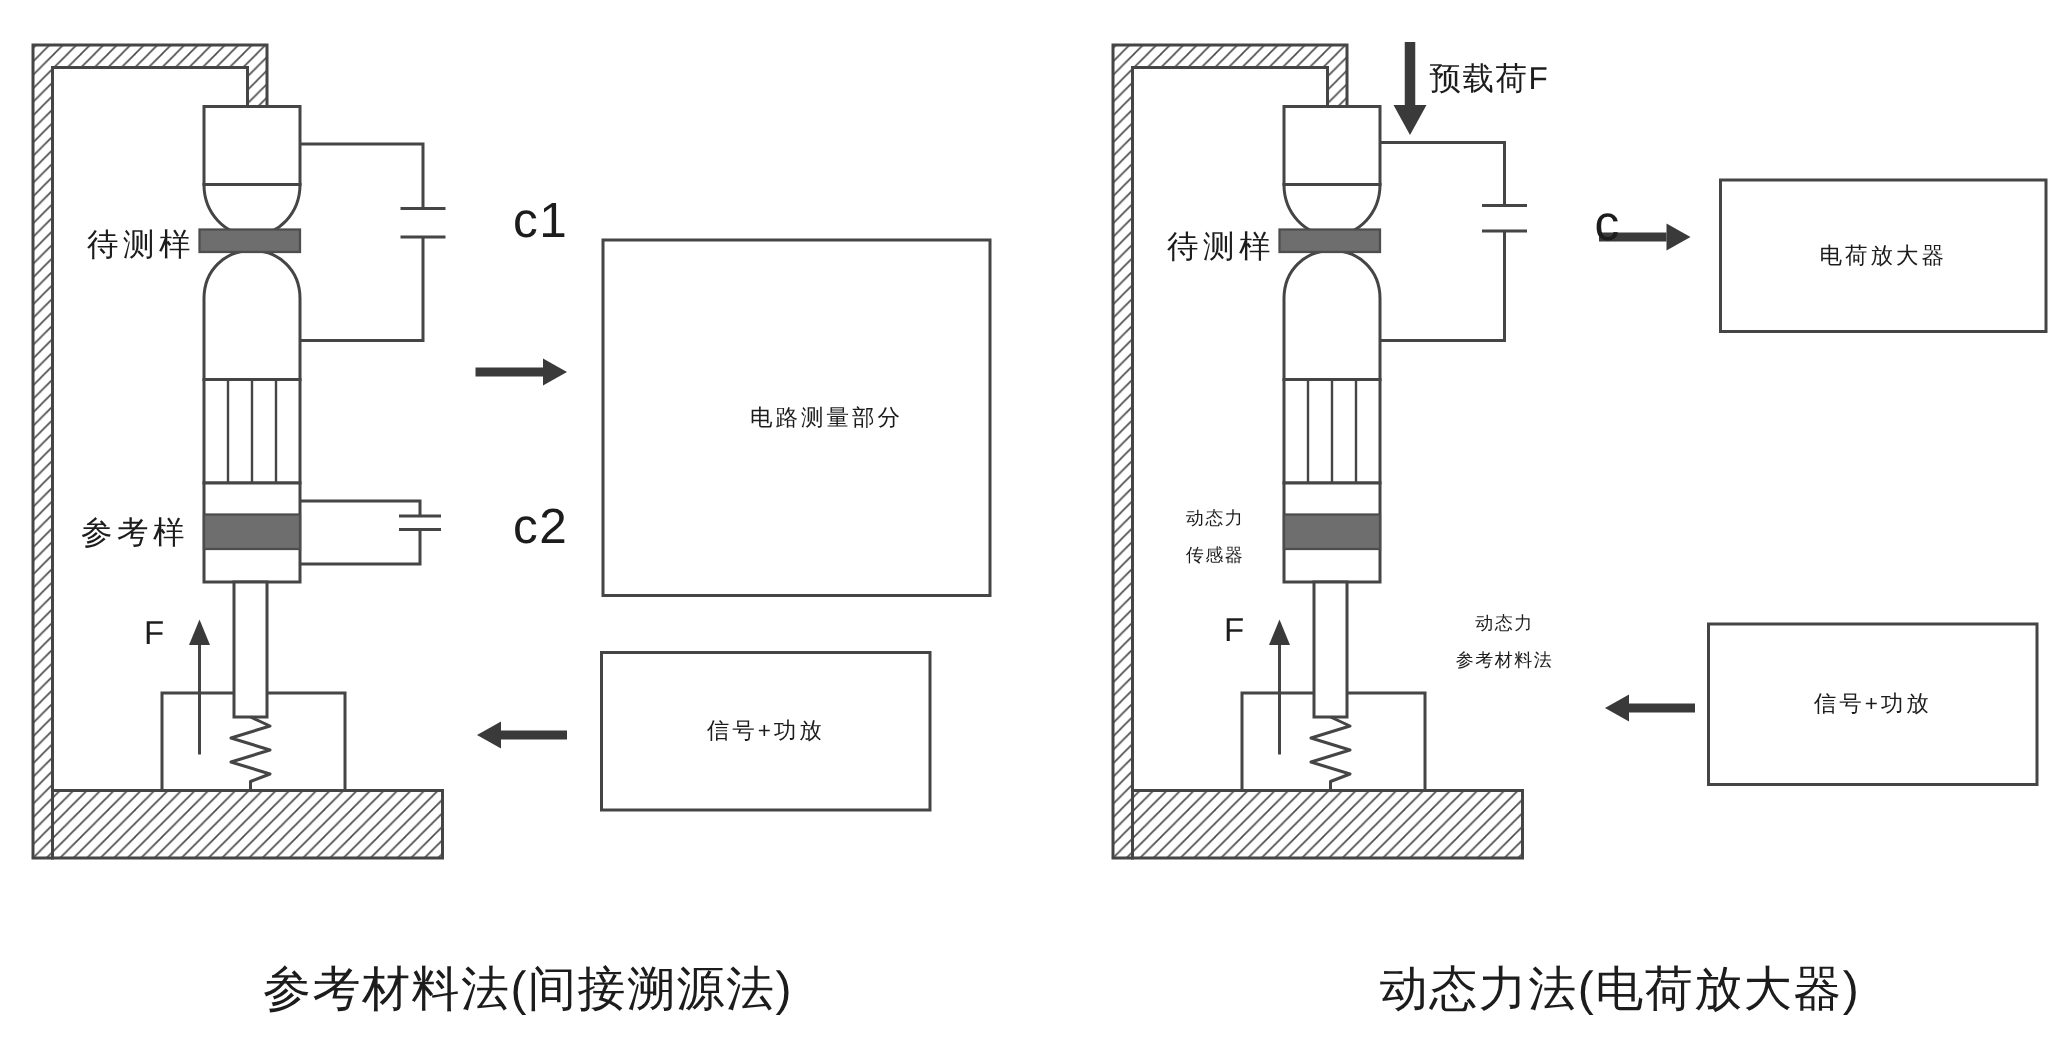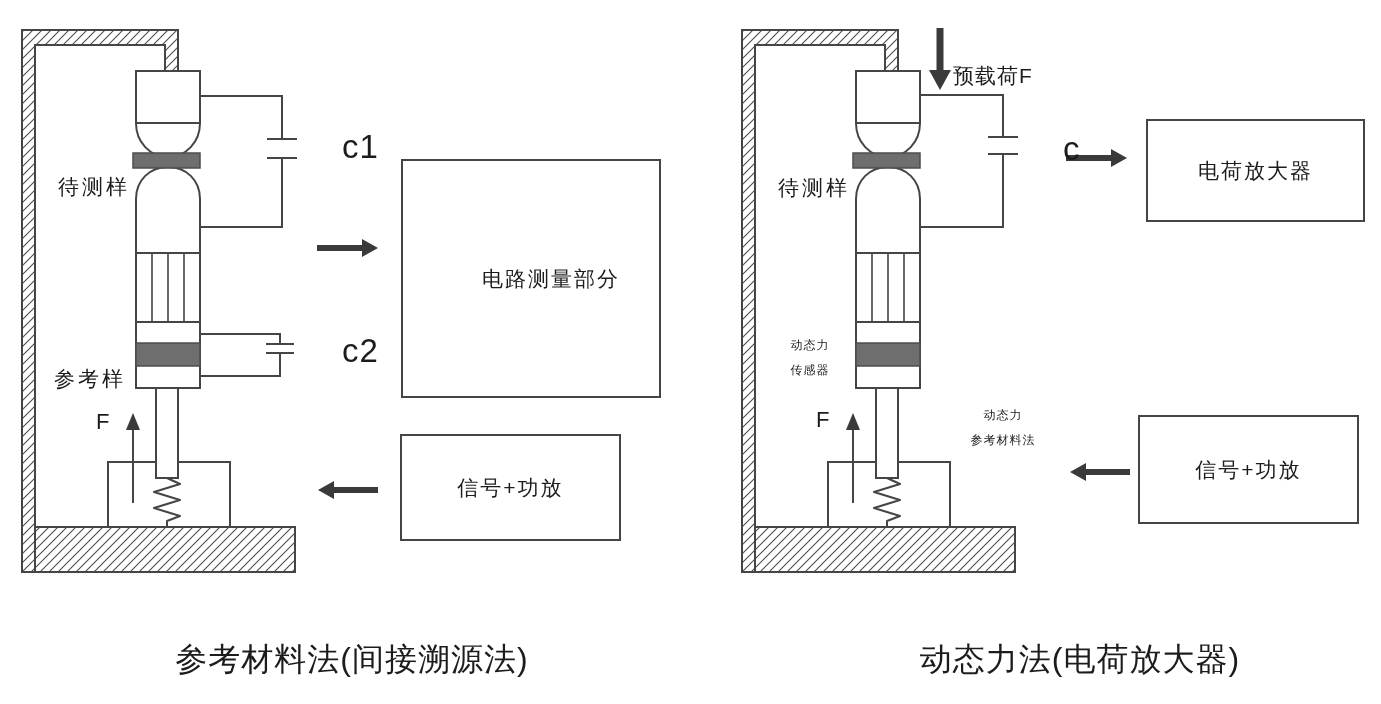--- a/index.html
+++ b/index.html
@@ -20,29 +20,29 @@
   .nofill{fill:none;stroke:var(--line);stroke-width:2px;}
   .hatched{fill:url(#hatch);stroke:var(--line);stroke-width:2px;}
   .grayband{fill:var(--gray-bar);stroke:#4d4d4d;stroke-width:1.5px;}
   .thickline{stroke:var(--arrow);stroke-width:6px;fill:none;}
   .preline{stroke:var(--arrow);stroke-width:7px;fill:none;}
   .ahead{fill:var(--arrow);stroke:none;}
   .thinline{stroke:var(--line);stroke-width:2px;fill:none;stroke-linejoin:round;}
   .stripe{stroke:var(--line);stroke-width:1.6px;}
   
   .lbl{position:absolute;color:var(--text);white-space:nowrap;}
-  .cjk{font-size:21px;letter-spacing:3px;margin-top:24px;}
+  .cjk{font-size:21px;letter-spacing:3px;}
   .cap-id{font-size:33px;letter-spacing:1px;margin-left:39px;}
   .f-id{font-size:22px;}
   .two-line{text-align:center;font-size:12px;line-height:25px;letter-spacing:1px;white-space:normal;}
   .caption{font-size:32px;letter-spacing:1px;text-align:center;width:420px;}
   .fbox{
     position:absolute;border:2px solid var(--line);background:#fff;
     display:flex;align-items:center;justify-content:center;
-    font-size:21px;letter-spacing:2px;color:var(--text);
+    font-size:15px;letter-spacing:2px;color:var(--text);
   }
 </style>
 </head>
 <body>
 
 <div class="stage">
 
   <svg width="1381" height="704" viewBox="0 0 1381 704">
     <defs>
       <pattern id="hatch" width="9" height="9" patternUnits="userSpaceOnUse">

